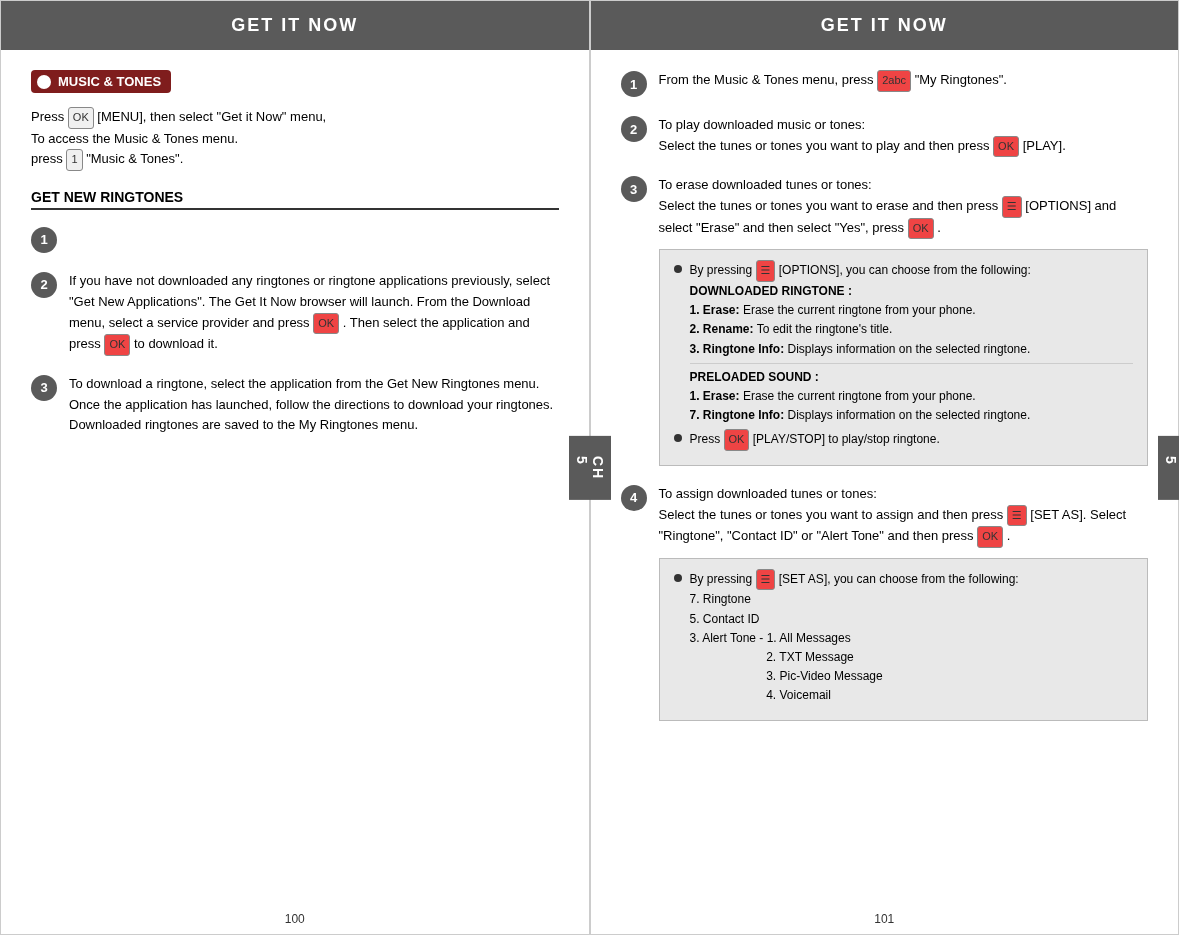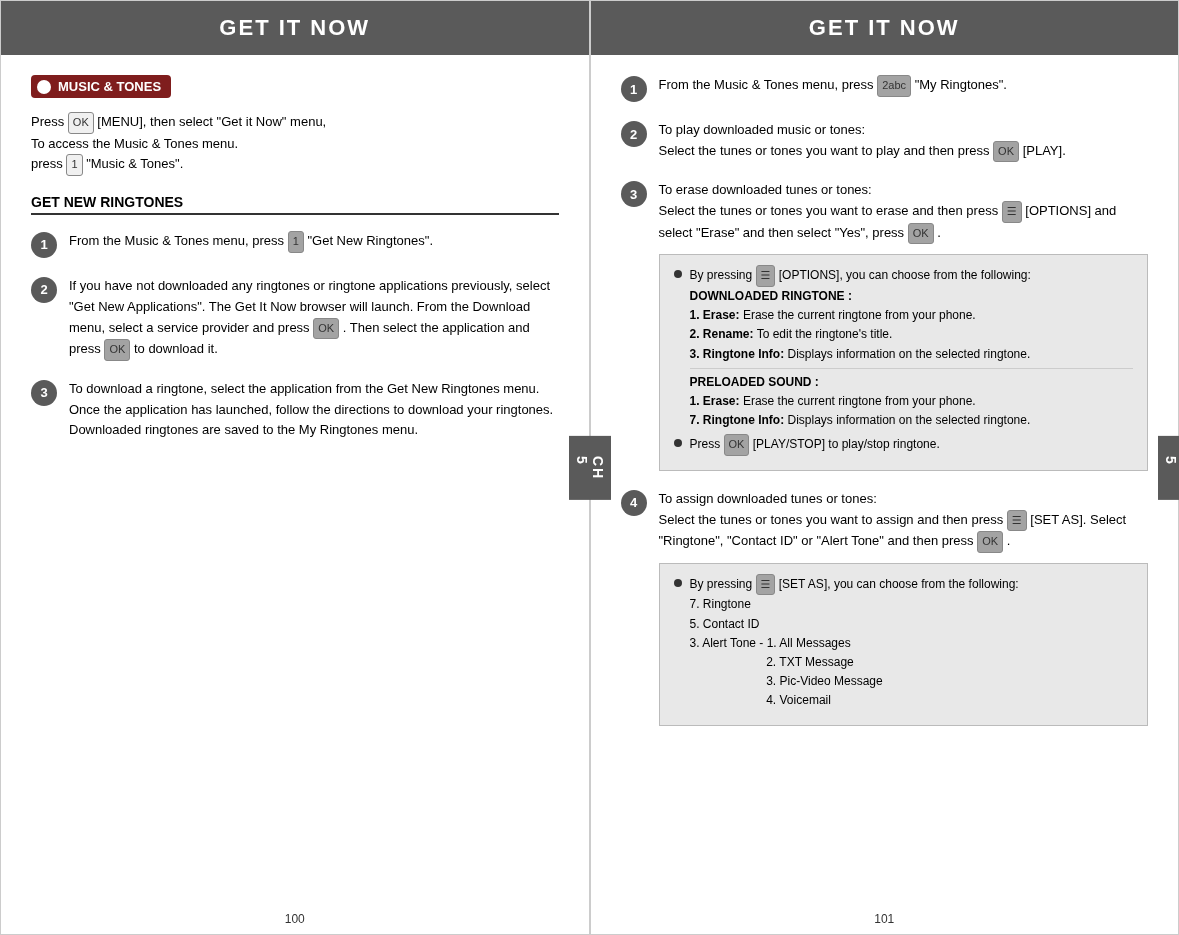--- a/index.html
+++ b/index.html
@@ -21,21 +21,21 @@
       display: flex;
       flex-direction: column;
       border: 1px solid #ccc;
       position: relative;
     }
     .page-header {
       background: #5a5a5a;
       color: #fff;
       text-align: center;
       padding: 14px 12px;
-      font-size: 22px;
+      font-size: 18px;
       font-weight: bold;
       letter-spacing: 2px;
     }
     .page-content {
       padding: 20px 30px 40px 30px;
       flex: 1;
     }
     
     .music-tones-badge {
       display: inline-flex;
@@ -104,21 +104,21 @@
     .step-text {
       line-height: 1.6;
       font-size: 13px;
     }
     .step-text .inline-btn {
       display: inline-block;
       border: 1px solid #888;
       border-radius: 3px;
       padding: 1px 4px;
       font-size: 11px;
-      background: #a3a3a3;
+      background: #ef4444;
       color: #333;
       vertical-align: middle;
     }
     
     .ch5-tab {
       position: absolute;
       right: -22px;
       top: 50%;
       transform: translateY(-50%);
       background: #5a5a5a;
@@ -193,24 +193,20 @@
       <div class="section-intro">
         <p>Press <span class="inline-btn">OK</span> [MENU], then select "Get it Now" menu,</p>
         <p>To access the Music &amp; Tones menu.</p>
         <p>press <span class="inline-btn">1</span> "Music &amp; Tones".</p>
       </div>
       
       <div class="section-title">GET NEW RINGTONES</div>
       <ul class="step-list">
         <li class="step-item">
           <div class="step-number">1</div>
-          <div class="step-text">
-            From the Music &amp; Tones menu, press <span class="inline-btn">1</span>
-            "Get New Ringtones".
-          </div>
         </li>
         <li class="step-item">
           <div class="step-number">2</div>
           <div class="step-text">
             If you have not downloaded any ringtones or ringtone applications previously, select
             "Get New Applications". The Get It Now browser will launch.  From the Download menu, select a
             service provider and press <span class="inline-btn">OK</span> . Then select the
             application and press <span class="inline-btn">OK</span> to download it.
           </div>
         </li>

